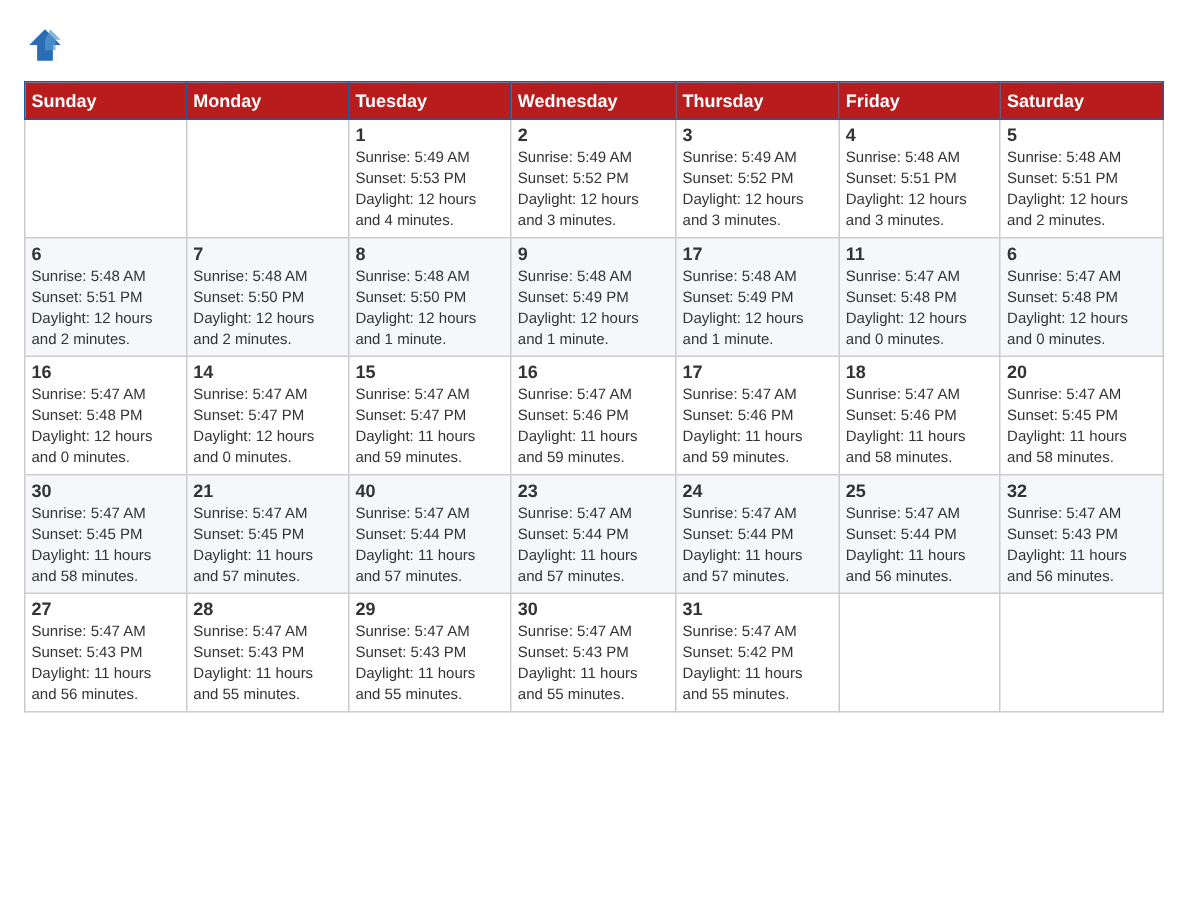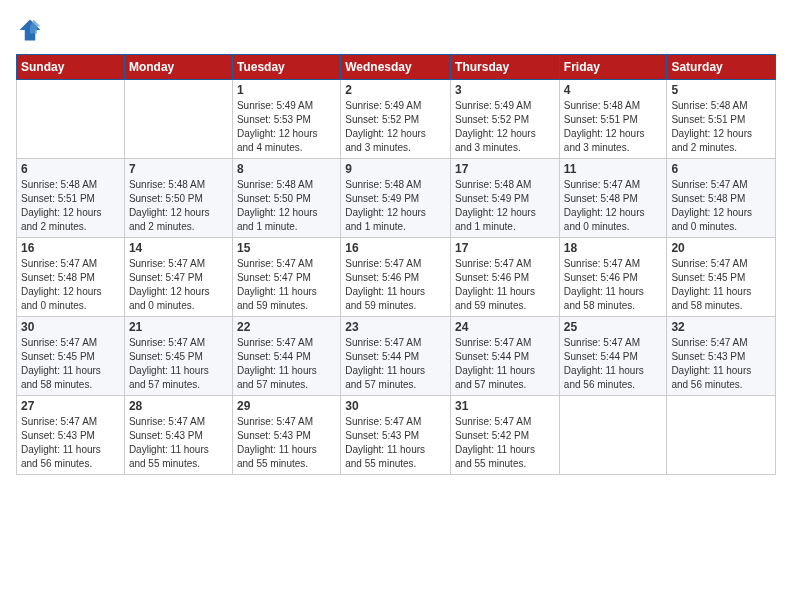--- a/index.html
+++ b/index.html
@@ -289,21 +289,21 @@
 and 58 minutes.</div>
           </td>
           <td>
             <span class="day-num">21</span>
             <div class="day-info" style="white-space: pre-line;">Sunrise: 5:47 AM
 Sunset: 5:45 PM
 Daylight: 11 hours
 and 57 minutes.</div>
           </td>
           <td>
-            <span class="day-num">22</span>
+            <span class="day-num">40</span>
             <div class="day-info" style="white-space: pre-line;">Sunrise: 5:47 AM
 Sunset: 5:44 PM
 Daylight: 11 hours
 and 57 minutes.</div>
           </td>
           <td>
             <span class="day-num">23</span>
             <div class="day-info" style="white-space: pre-line;">Sunrise: 5:47 AM
 Sunset: 5:44 PM
 Daylight: 11 hours

